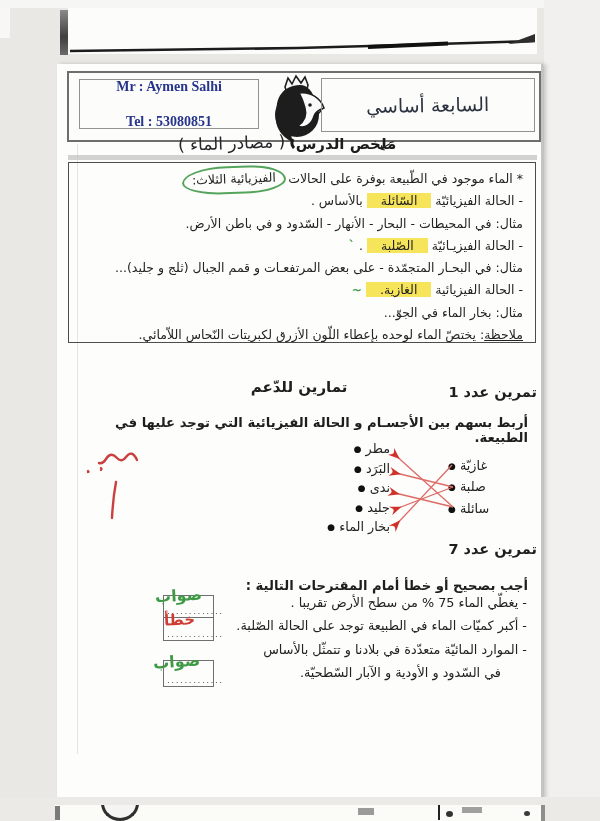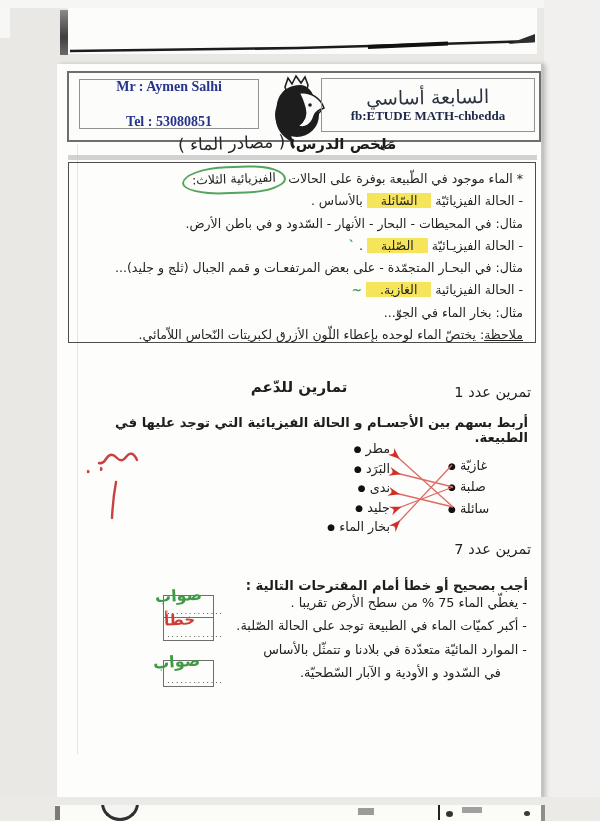--- a/index.html
+++ b/index.html
@@ -44,21 +44,21 @@
     border:1.5px solid #4d4d4d;direction:rtl;text-align:right;
     padding:5px 12px 0 6px;box-sizing:border-box;
     font-size:12.5px;line-height:22.3px;white-space:nowrap;overflow:hidden;}
   .hl{background:#f6e45a;padding:0 14px;}
   .circled{display:inline-block;border:2px solid #55a45c;padding:0 8px 2px;
     border-radius:55% 45% 50% 50%/70% 65% 60% 55%;transform:rotate(-2deg);margin:-4px -2px;}
   .gmark{color:#3f9a49;font-weight:bold;}
   .note-lbl{text-decoration:underline;}
   
   .sec-head{position:absolute;left:0;top:293px;width:100%;text-align:center;font-weight:bold;font-size:15px;color:#1e1e1e;margin-top:21px;}
-  .ex-title{position:absolute;right:10px;font-weight:normal;font-size:14.5px;direction:rtl;color:#1e1e1e;}
+  .ex-title{position:absolute;right:4px;font-weight:bold;font-size:14.5px;direction:rtl;color:#1e1e1e;}
   .ex1-title{top:320px;}
   .ex2-title{top:477px;}
   .ex-instr{position:absolute;right:13px;font-weight:bold;font-size:13.2px;direction:rtl;color:#1e1e1e;}
   .ex1-instr{top:351px;}
   .ex2-instr{top:514px;}
   
   .mcol{position:absolute;font-size:12.8px;color:#222;}
   .mcol-left{left:193px;top:376px;width:140px;text-align:right;}
   .mcol-left .mrow{height:19.6px;line-height:17px;}
   .mcol-right{left:391px;top:391px;width:90px;text-align:left;}
@@ -116,21 +116,20 @@
         <path d="M33,12 C16,12 8,26 10,39 C6,50 13,64 26,69 C23,61 24,56 28,58 C27,51 31,47 35,50 C30,42 34,36 40,38 C36,30 42,24 48,28 C46,18 40,12 33,12 Z" fill="#1d1d1d"></path>
         <circle cx="30" cy="42" r="22" fill="#1d1d1d"></circle>
         <path d="M32,20 C44,18 54,26 57,35 C52,37 49,38 47,43 C45,51 38,56 31,53 C38,48 40,42 38,35 C36,28 34,23 32,20 Z" fill="#fafafa" stroke="#1d1d1d" stroke-width="1.5"></path>
         <circle cx="43" cy="32" r="1.8" fill="#1a1a1a"></circle>
         <path d="M55,36 C53,40 50,41 48,44" stroke="#1a1a1a" stroke-width="1.6" fill="none"></path>
         <path d="M26,66 C24,70 25,73 27,75" stroke="#1d1d1d" stroke-width="3" fill="none"></path>
       </svg>
     </div>
     <div class="hdr-right">
       <span class="grade-hand">السابعة أساسي</span>
-      <span class="fb-line">fb:ETUDE MATH-chbedda</span>
     </div>
   </div>
 
   <div class="title-row">
     <span class="title-printed">مَلخص الدرس</span>
     <span class="title-hand">( مصادر الماء )</span>
   </div>
   <span class="title-arrow">↙</span>
   <div class="gray-rule"></div>
 

